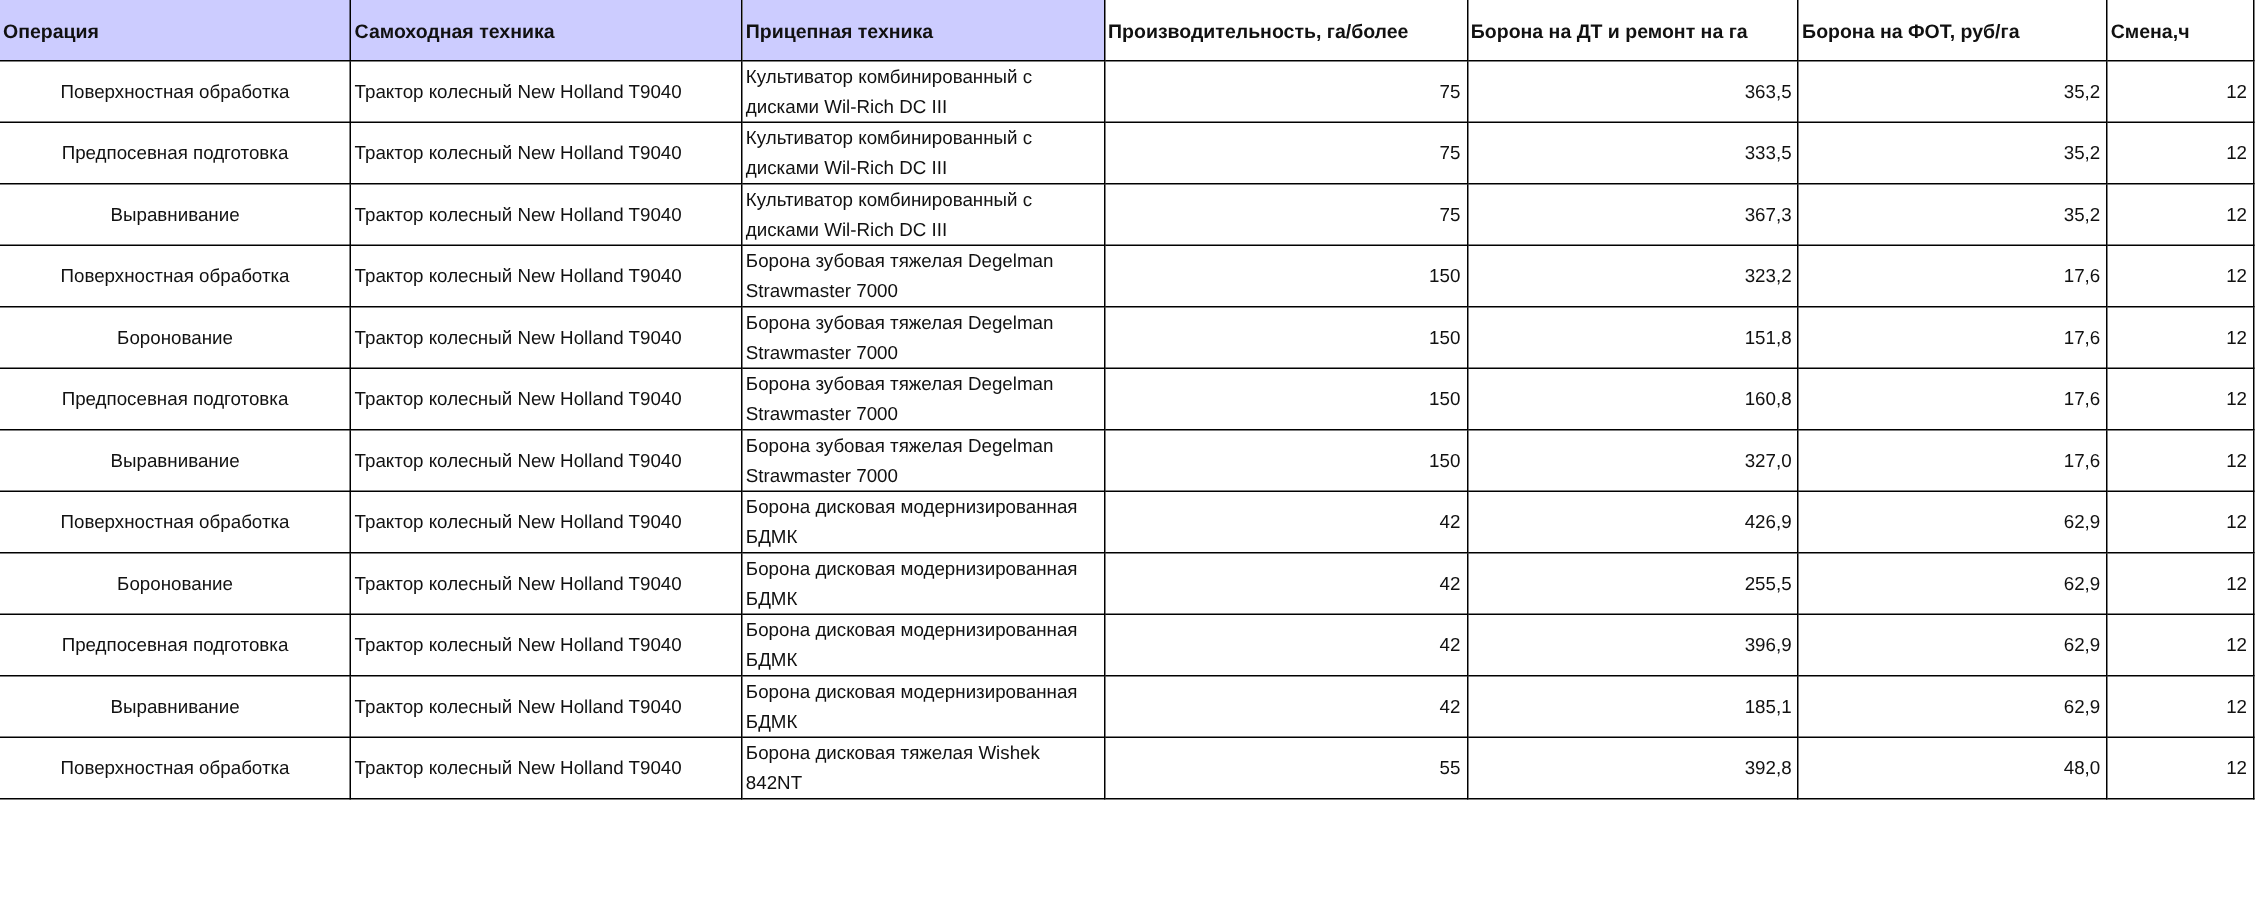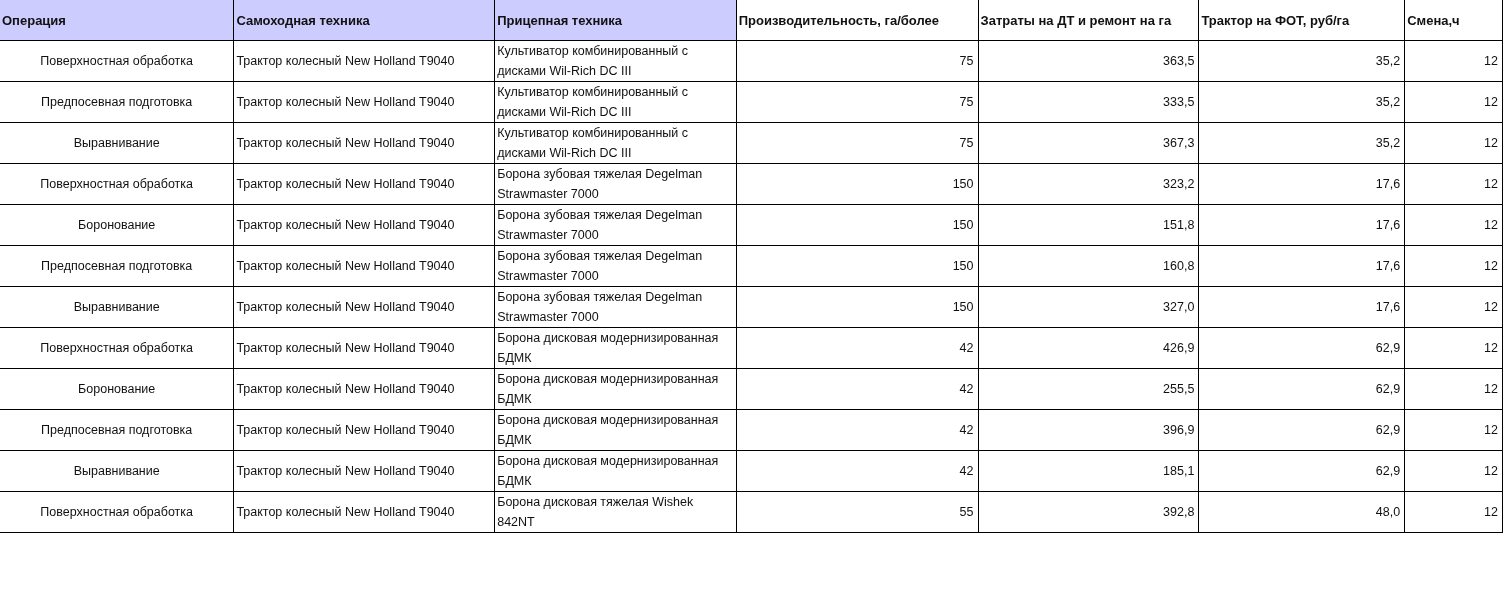--- a/index.html
+++ b/index.html
@@ -26,22 +26,22 @@
       <col style="width:221px">
       <col style="width:206px">
       <col style="width:98px">
   </colgroup>
   <thead>
     <tr>
       <th class="lav">Операция</th>
       <th class="lav">Самоходная техника</th>
       <th class="lav">Прицепная техника</th>
       <th>Производительность, га/более</th>
-      <th>Затраты на ДТ и ремонт на га</th>
-      <th>Трактор на ФОТ, руб/га</th>
+      <th>Борона на ДТ и ремонт на га</th>
+      <th>Борона на ФОТ, руб/га</th>
       <th>Смена,ч</th>
     </tr>
   </thead>
   <tbody id="tbody">
       <tr>
         <td class="op">Поверхностная обработка</td>
         <td class="eq">Трактор колесный New Holland T9040</td>
         <td class="tr">Культиватор комбинированный с дисками Wil-Rich DC III</td>
         <td class="num">75</td>
         <td class="num">363,5</td>

